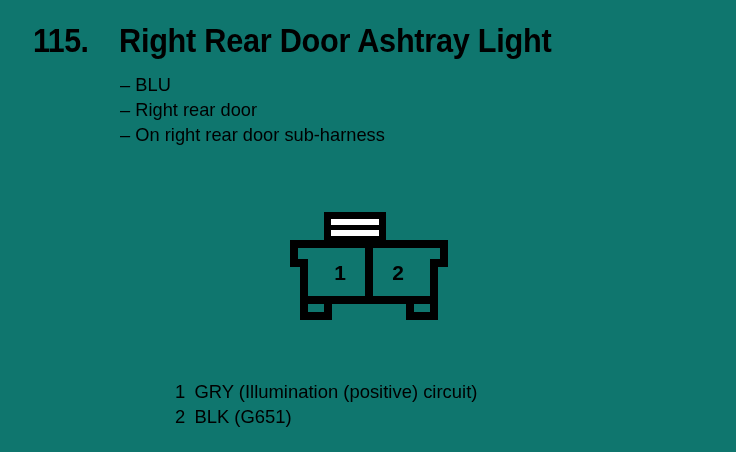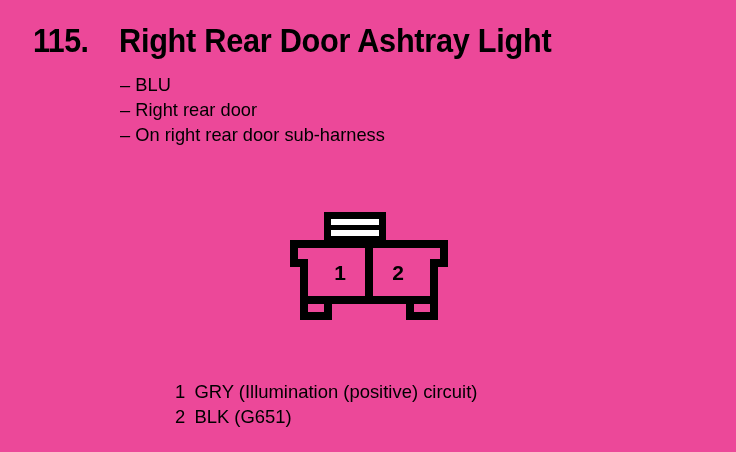--- a/index.html
+++ b/index.html
@@ -14,21 +14,21 @@
     overflow: hidden;
     font-family: "Liberation Sans", sans-serif;
     color: #000000;
     -webkit-font-smoothing: none;
   }
 
   
   #page {
     position: absolute;
     inset: 0;
-    background: #ec4899;
+    background: #0f766e;
   }
 
   #title-row {
     position: absolute;
     left: 33px;
     top: 22px;
     display: flex;
     align-items: baseline;
     white-space: nowrap;
   }

